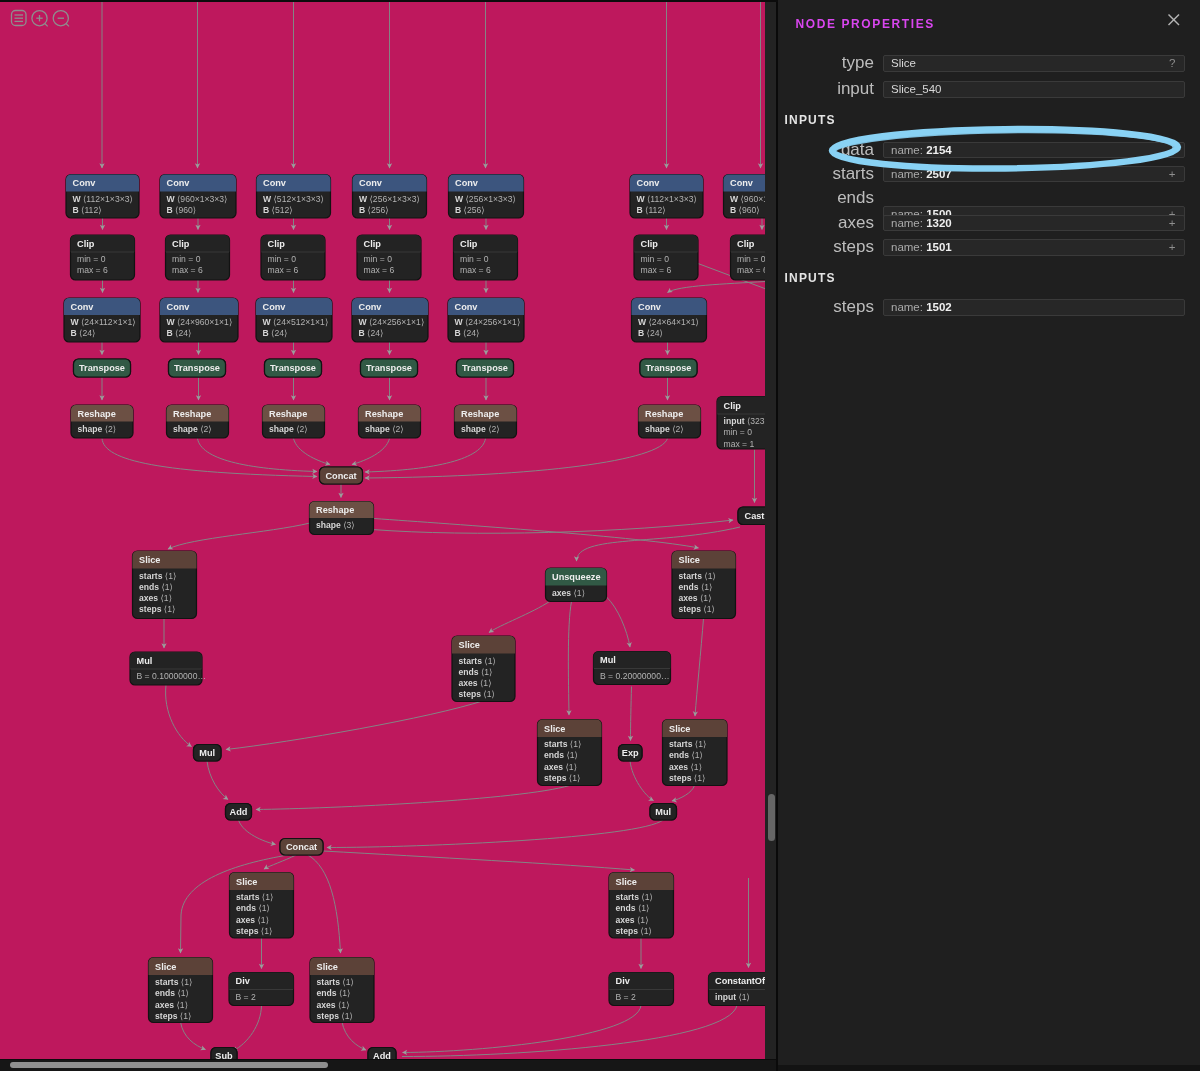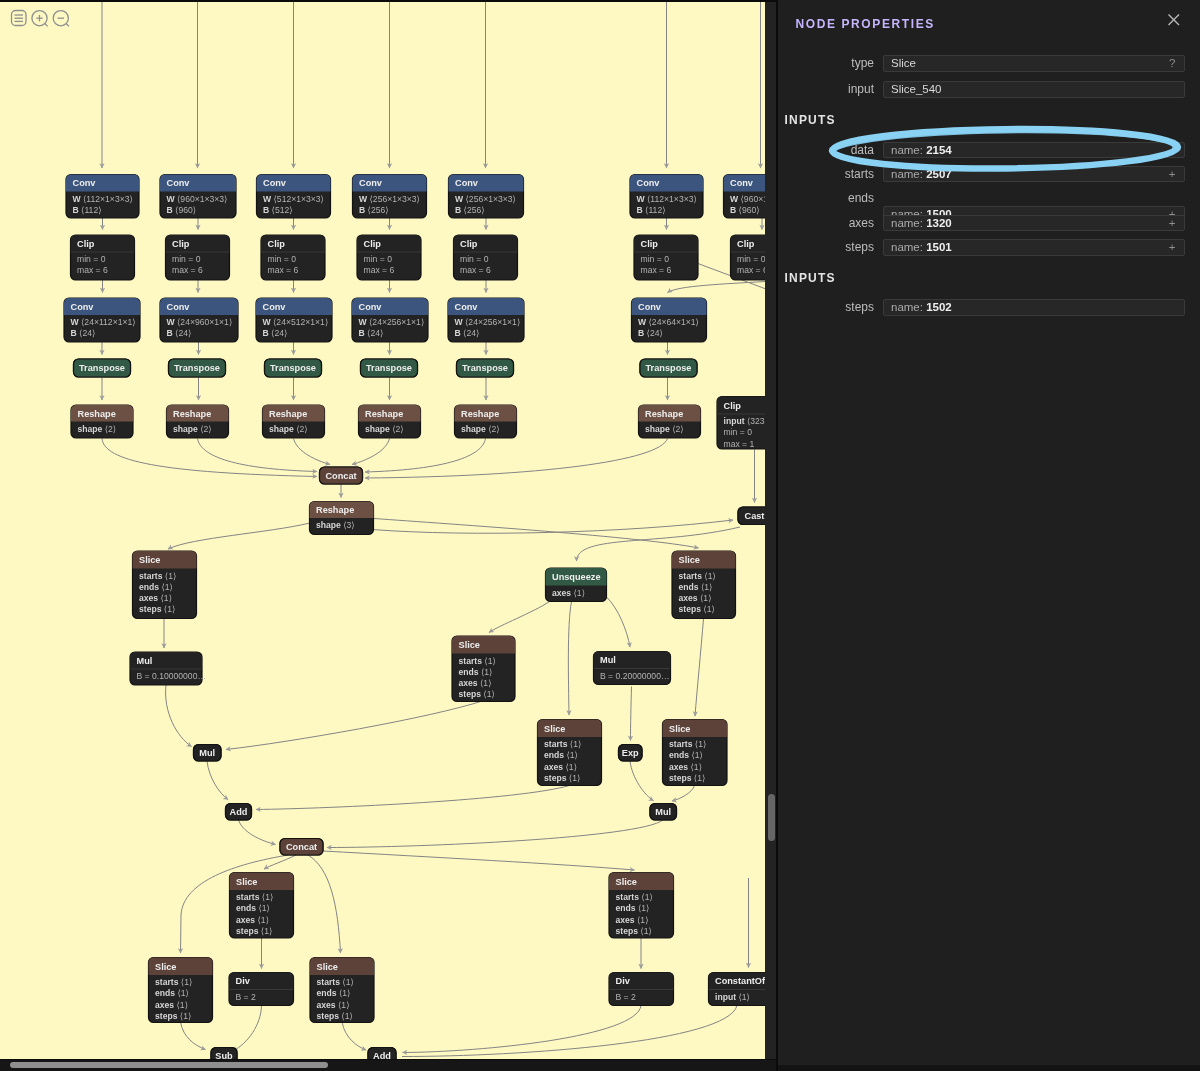--- a/index.html
+++ b/index.html
@@ -1,37 +1,37 @@
 <!DOCTYPE html>
 <html><head><meta charset="utf-8">
 <style>
 * { margin:0; padding:0; box-sizing:border-box; }
 html,body { width:1200px; height:1071px; background:#0c0c0c; overflow:hidden;
   font-family:"Liberation Sans", sans-serif; }
 #canvas { position:absolute; left:0; top:0; width:765px; height:1059px;
-  background:#fef9c3; overflow:hidden; }
+  background:#be185d; overflow:hidden; }
 #gutter { position:absolute; left:765px; top:0; width:11px; height:1059px;
   background:#232323; }
 #vthumb { position:absolute; left:767.5px; top:794px; width:7px; height:47px;
   background:#666; border-radius:3.5px; }
 #divider { position:absolute; left:776px; top:0; width:1.5px; height:1071px;
   background:#0a0a0a; }
 #sidebar { position:absolute; left:777.5px; top:0; width:422.5px; height:1064.5px;
   background:#1f1f1f; color:#ccc; }
 #topstrip { position:absolute; left:0; top:0; width:1200px; height:2px; background:#0c0c0c; }
 #bstrip { position:absolute; left:0; top:1059.5px; width:776px; height:11.5px; background:#161616; }
 #bstrip2 { position:absolute; left:777.5px; top:1064.5px; width:422.5px; height:6.5px; background:#131313; }
 #hthumb { position:absolute; left:10px; top:1062px; width:318px; height:6px;
   background:#8f8f8f; border-radius:3px; }
 #sbtitle { position:absolute; left:18px; top:17px; font-size:12px; font-weight:bold;
-  letter-spacing:1.6px; color:#c4b5fd; }
+  letter-spacing:1.6px; color:#d946ef; }
 #closex { position:absolute; left:389px; top:13px; }
 .sechdr { position:absolute; left:7px; font-size:12px; font-weight:bold;
   letter-spacing:1.2px; color:#e4e4e4; }
-.lbl { position:absolute; width:96.5px; text-align:right; font-size:12px;
+.lbl { position:absolute; width:96.5px; text-align:right; font-size:17px;
   color:#bdbdbd; line-height:16px; height:16px; }
 .box { position:absolute; left:105.5px; width:301.5px; height:16.5px;
   background:#272727; border:1px solid #3a3a3a; border-radius:2px;
   font-size:11.5px; line-height:14.5px; padding-left:7px; color:#c9c9c9; }
 .box b { color:#efefef; }
 .nm { color:#aaa; }
 .v2 { color:#d8d8d8; }
 .plus { position:absolute; right:8px; top:0; color:#8f8f8f; }
 #toolbar { position:absolute; left:0; top:0; }
 #ellipse { position:absolute; left:820px; top:115px; }

